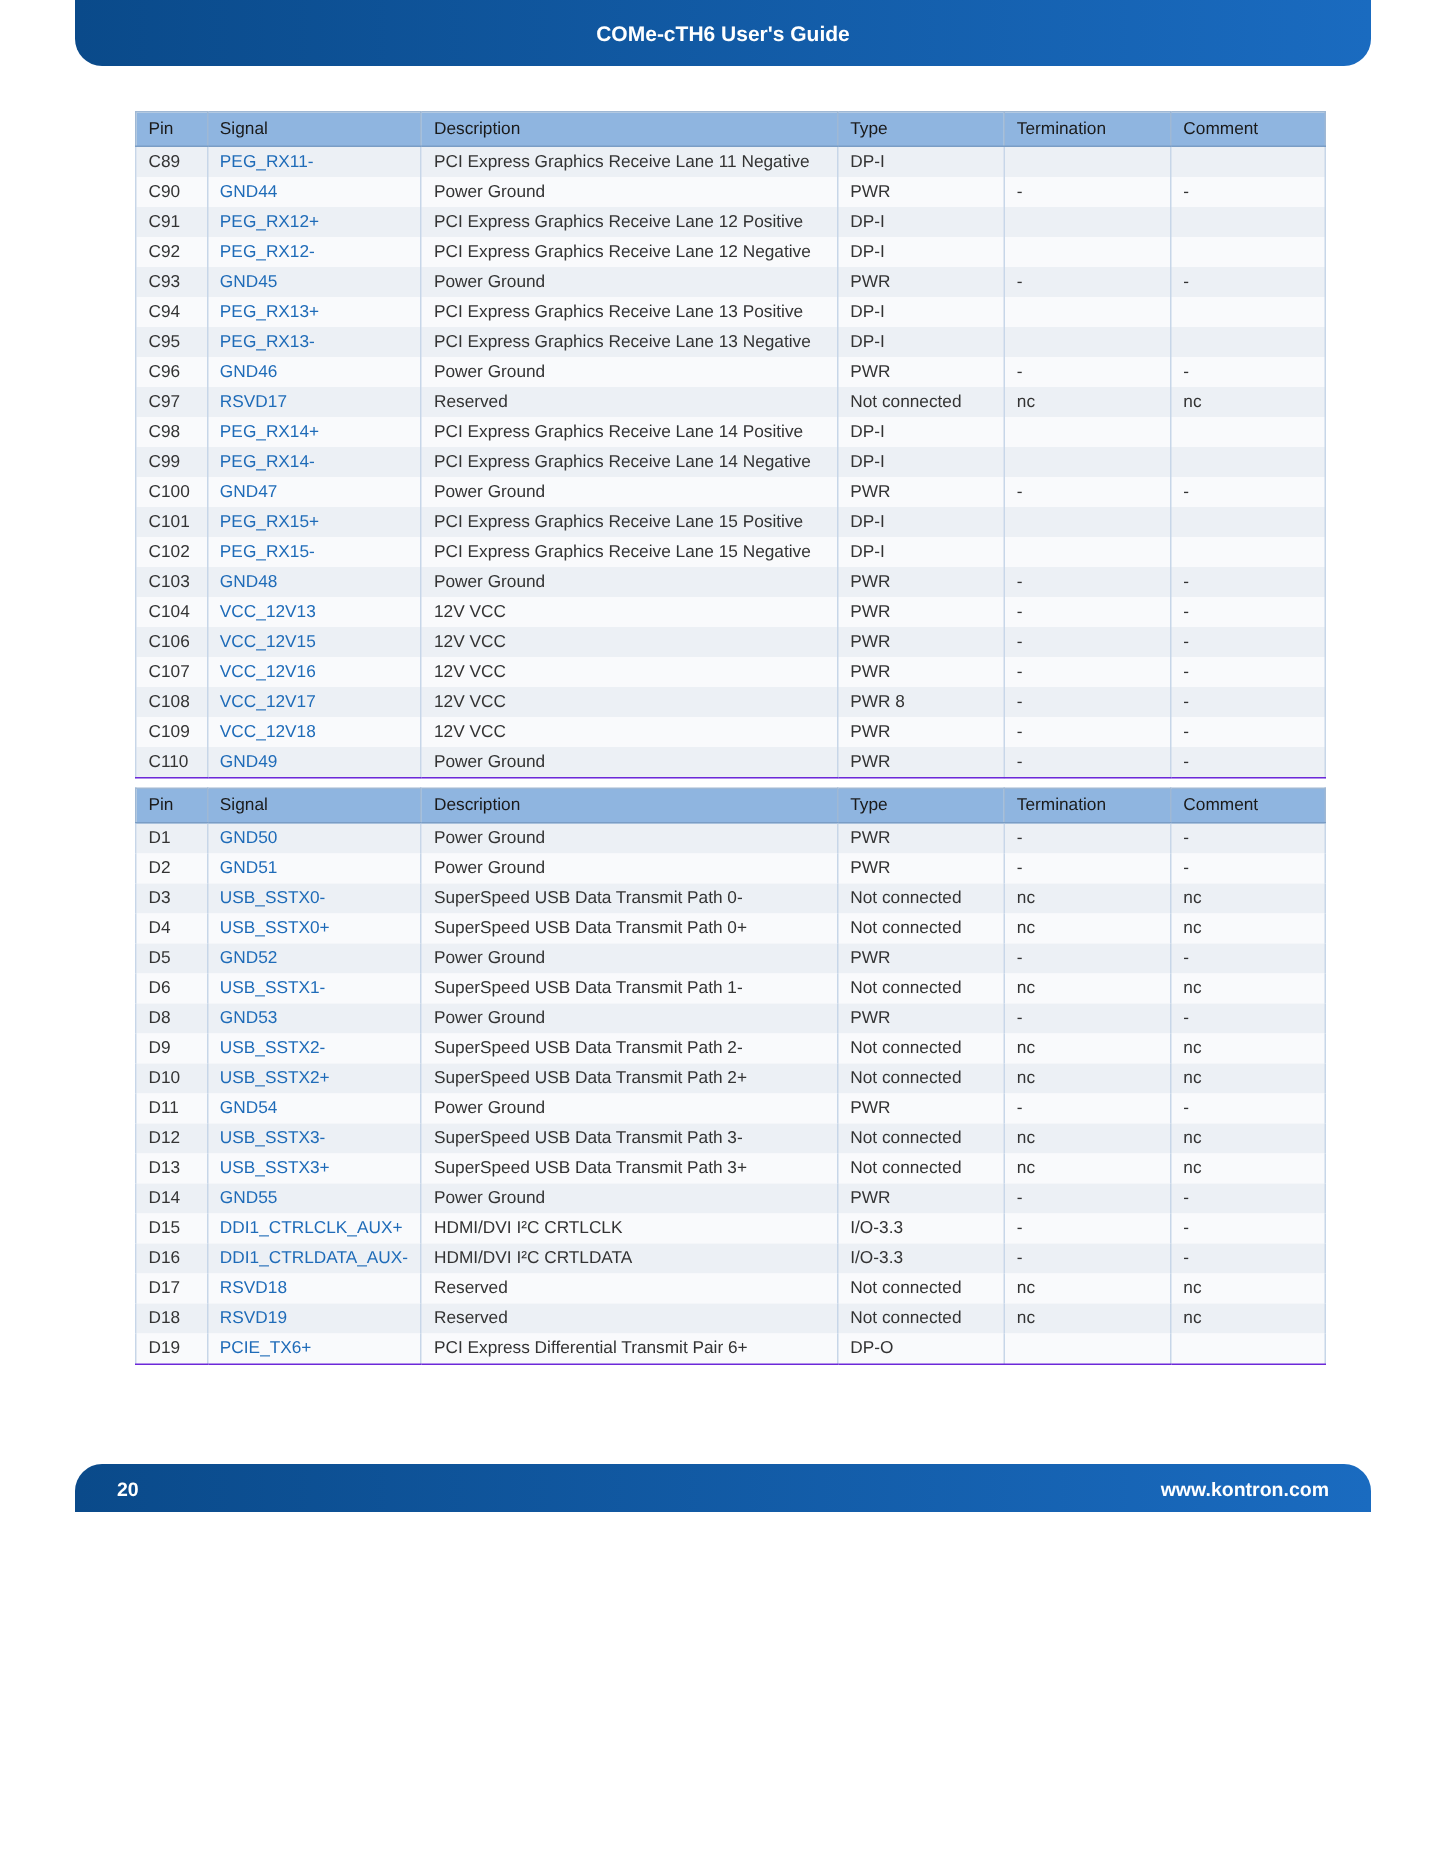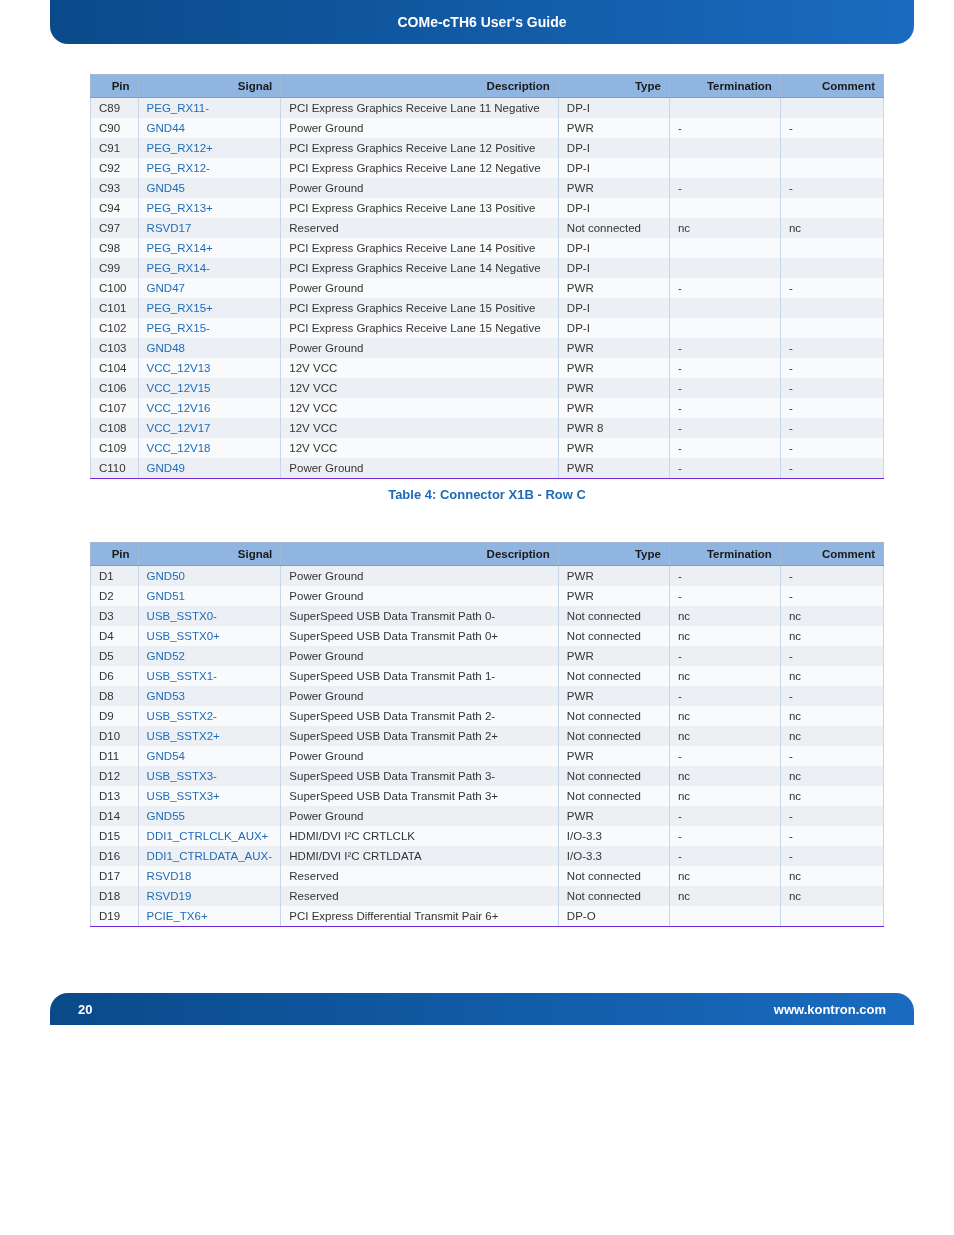--- a/index.html
+++ b/index.html
@@ -29,23 +29,23 @@
   }
   table.pin-table {
     width: 100%;
     border-collapse: collapse;
     font-size: 11.5px;
     margin-bottom: 6px;
   }
   table.pin-table th {
     background: #8fb5e0;
     color: #1a1a1a;
-    text-align: right;
+    text-align: left;
     padding: 5px 8px;
-    font-weight: bold;
+    font-weight: normal;
     border: 1px solid #9fb8d4;
     border-bottom: 1px solid #7a9dc5;
     margin-left: 24px;
   }
   table.pin-table td {
     padding: 4px 8px;
     border-left: 1px solid #c7d6e8;
     border-right: 1px solid #c7d6e8;
   }
   table.pin-table tbody tr:nth-child(odd) td {
@@ -150,20 +150,36 @@
         </tr>
         <tr>
           <td>C94</td>
           <td><span class="sig-link">PEG_RX13+</span></td>
           <td>PCI Express Graphics Receive Lane 13 Positive</td>
           <td>DP-I</td>
           <td></td>
           <td></td>
         </tr>
         <tr>
+          <td>C95</td>
+          <td><span class="sig-link">PEG_RX13-</span></td>
+          <td>PCI Express Graphics Receive Lane 13 Negative</td>
+          <td>DP-I</td>
+          <td></td>
+          <td></td>
+        </tr>
+        <tr>
+          <td>C96</td>
+          <td><span class="sig-link">GND46</span></td>
+          <td>Power Ground</td>
+          <td>PWR</td>
+          <td>-</td>
+          <td>-</td>
+        </tr>
+        <tr>
           <td>C97</td>
           <td><span class="sig-link">RSVD17</span></td>
           <td>Reserved</td>
           <td>Not connected</td>
           <td>nc</td>
           <td>nc</td>
         </tr>
         <tr>
           <td>C98</td>
           <td><span class="sig-link">PEG_RX14+</span></td>
@@ -255,21 +271,20 @@
         <tr>
           <td>C110</td>
           <td><span class="sig-link">GND49</span></td>
           <td>Power Ground</td>
           <td>PWR</td>
           <td>-</td>
           <td>-</td>
         </tr>
       </tbody>
   </table>
-  <div class="caption">Table 4: Connector X1B - Row C</div>
 
   <table class="pin-table">
     <thead>
       <tr>
         <th class="col-pin">Pin</th>
         <th class="col-sig">Signal</th>
         <th class="col-desc">Description</th>
         <th class="col-type">Type</th>
         <th class="col-term">Termination</th>
         <th class="col-comm">Comment</th>

